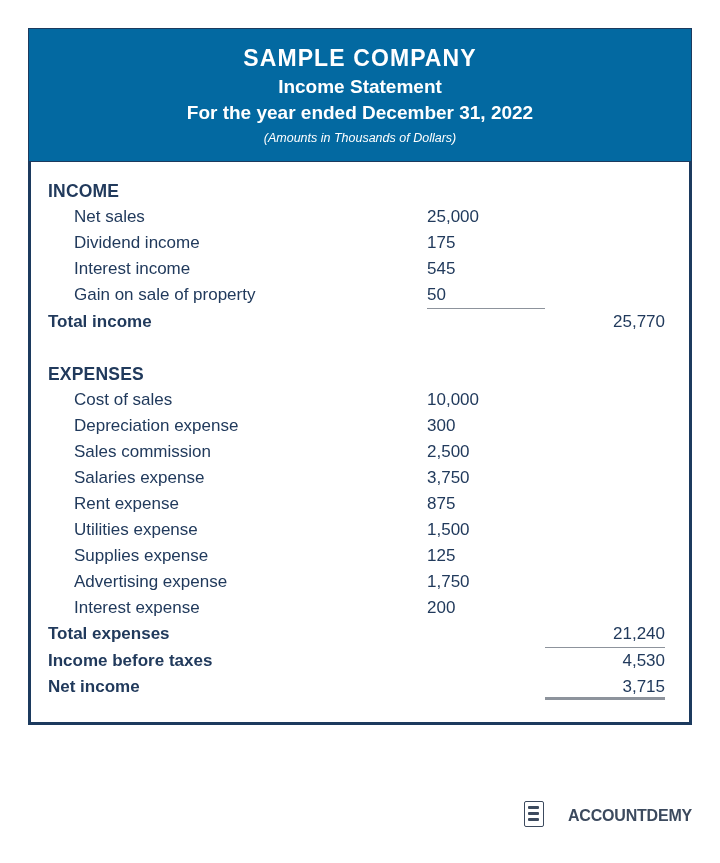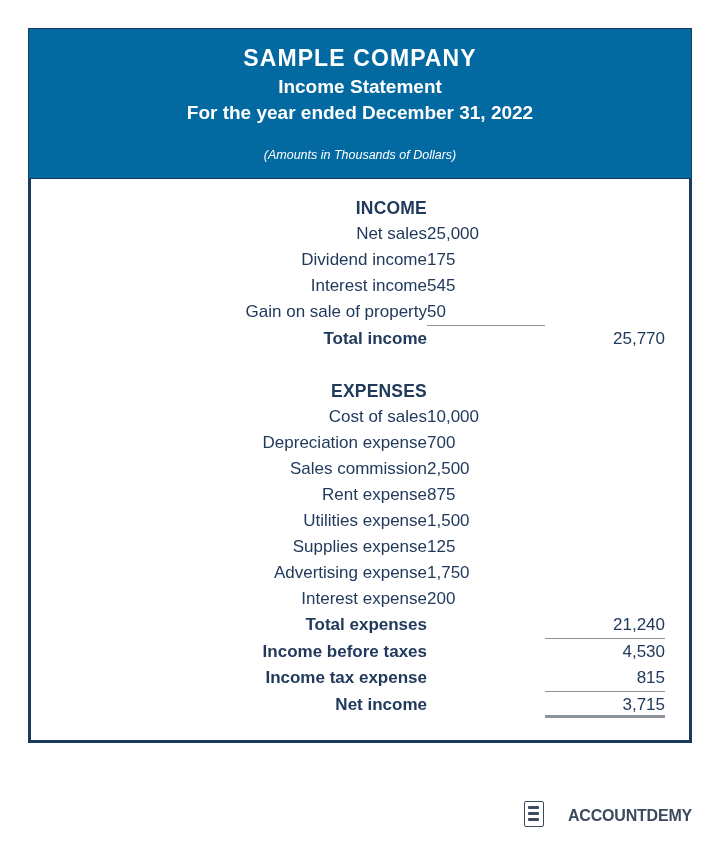--- a/index.html
+++ b/index.html
@@ -45,21 +45,21 @@
   }
   .period-line {
     font-size: 19px;
     font-weight: bold;
     line-height: 1.35;
   }
   .amounts-note {
     font-size: 12.5px;
     font-style: italic;
     line-height: 1.3;
-    margin-top: 22px;
+    margin-top: 5px;
   }
 
   
   .body-box {
     border-left: 3px solid #1c3a5e;
     border-right: 3px solid #1c3a5e;
     border-bottom: 3px solid #1c3a5e;
     background: #ffffff;
     padding: 16px 24px 22px 17px;
     box-sizing: border-box;
@@ -72,21 +72,21 @@
   }
   table.stmt td {
     padding: 0;
     vertical-align: bottom;
     font-size: 17px;
     line-height: 26px;
     height: 26px;
     white-space: nowrap;
   }
 
-  td.label       { text-align: right; }
+  td.label       { text-align: left; }
   td.col1        { width: 118px; padding-right: 6px; }
   td.col2        { text-align: right; width: 120px; padding-right: 2px; }
 
   .section-head td.label {
     font-weight: bold;
     padding-left: 0;
     font-size: 17.5px;
     letter-spacing: 0.2px;
   }
   .line-item td.label {
@@ -208,29 +208,34 @@
           <td class="col2"></td>
         </tr>
 
         <tr class="line-item">
           <td class="label">Cost of sales</td>
           <td class="col1">10,000</td>
           <td class="col2"></td>
         </tr>
         <tr class="line-item">
           <td class="label">Depreciation expense</td>
-          <td class="col1">700</td>
+          <td class="col1">300</td>
           <td class="col2"></td>
         </tr>
         <tr class="line-item">
           <td class="label">Sales commission</td>
           <td class="col1">2,500</td>
           <td class="col2"></td>
         </tr>
         <tr class="line-item">
+          <td class="label">Salaries expense</td>
+          <td class="col1">3,750</td>
+          <td class="col2"></td>
+        </tr>
+        <tr class="line-item">
           <td class="label">Rent expense</td>
           <td class="col1">875</td>
           <td class="col2"></td>
         </tr>
         <tr class="line-item">
           <td class="label">Utilities expense</td>
           <td class="col1">1,500</td>
           <td class="col2"></td>
         </tr>
         <tr class="line-item">
@@ -252,25 +257,20 @@
         <tr class="total-row">
           <td class="label">Total expenses</td>
           <td class="col1"></td>
           <td class="col2 rule-col2">21,240</td>
         </tr>
 
         <tr class="total-row">
           <td class="label">Income before taxes</td>
           <td class="col1"></td>
           <td class="col2">4,530</td>
-        </tr>
-        <tr class="total-row">
-          <td class="label">Income tax expense</td>
-          <td class="col1"></td>
-          <td class="col2 rule-col2">815</td>
         </tr>
         <tr class="total-row">
           <td class="label">Net income</td>
           <td class="col1"></td>
           <td class="col2 thickrule-col2">3,715</td>
         </tr>
 
       </tbody>
     </table>
   </div>

